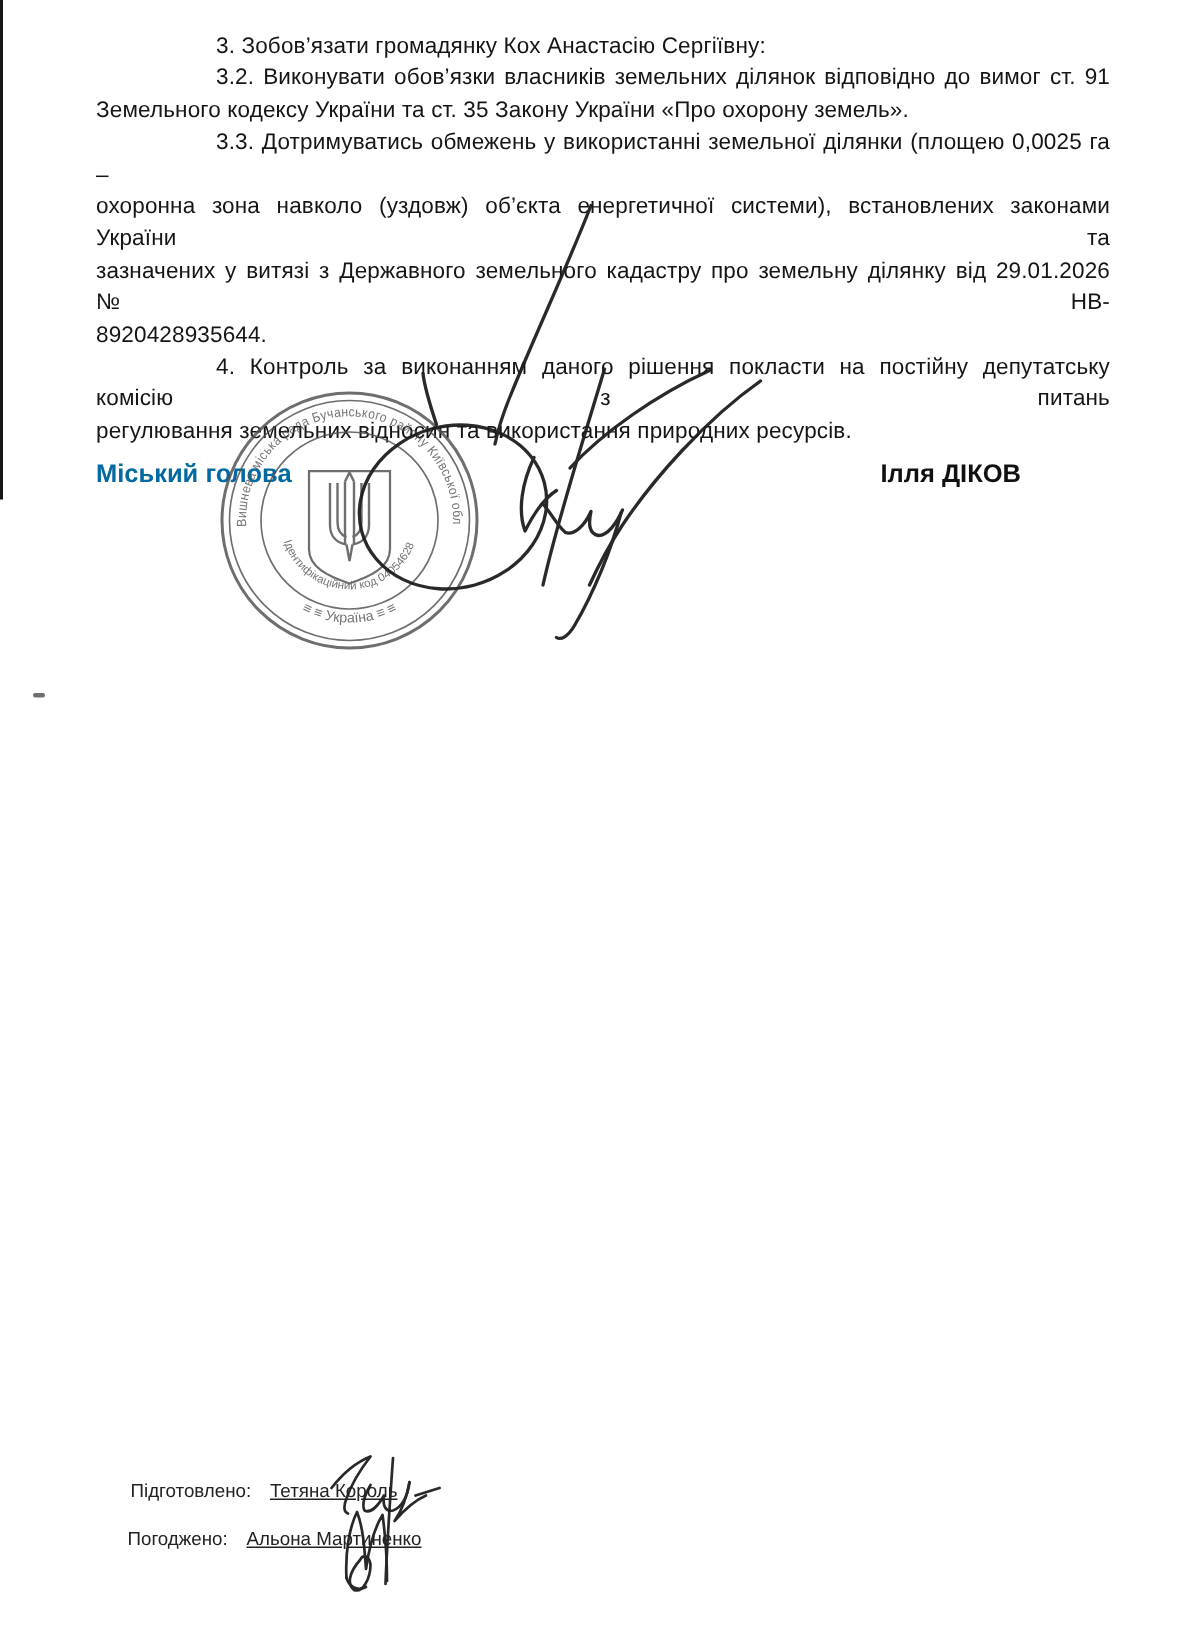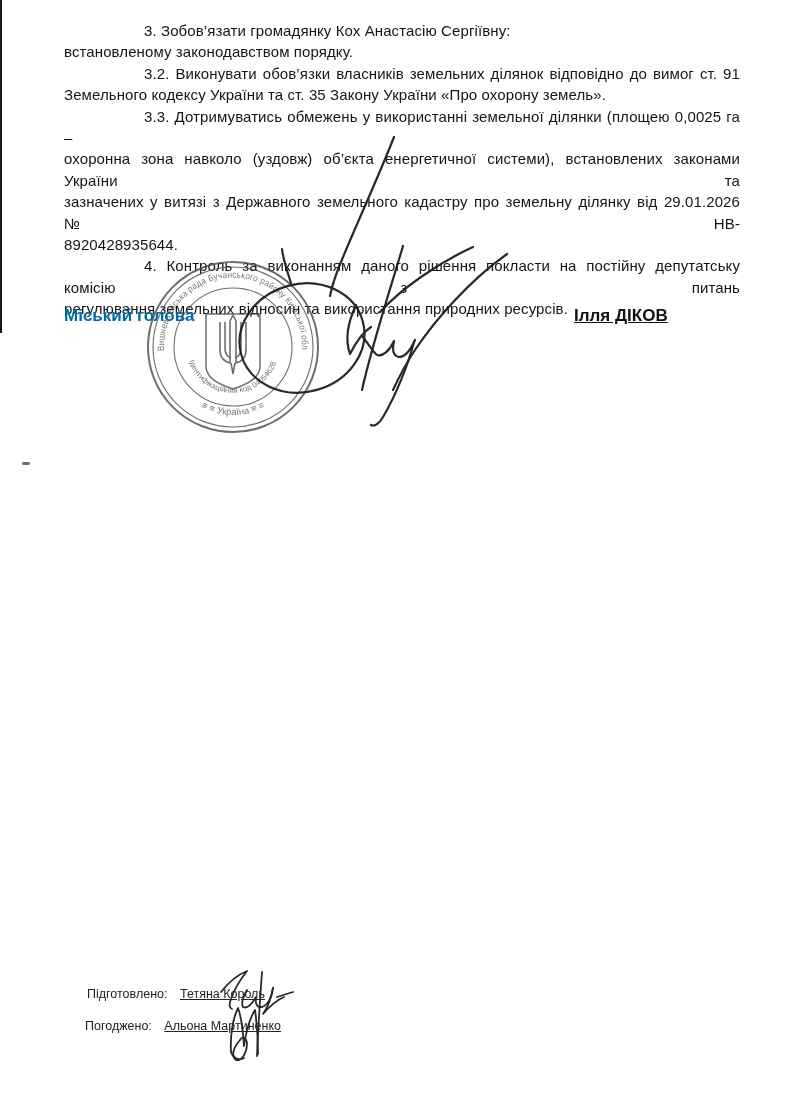--- a/index.html
+++ b/index.html
@@ -17,21 +17,21 @@
     position:absolute;left:64px;top:20px;width:676px;
     font-size:15px;line-height:21.4px;color:#151515;
     letter-spacing:.1px;
   }
   .line{text-align:justify;}
   .line.just{text-align-last:justify;}
   .line.first{text-indent:80px;}
 
   .sig-row{position:absolute;top:306px;left:64px;width:676px;height:22px;}
   .sig-title{position:absolute;left:0;top:0;font-size:17px;font-weight:700;color:#0369a1;}
-  .sig-name{position:absolute;left:510px;top:0;font-size:17px;font-weight:700;color:#111;text-decoration:underline;}
+  .sig-name{position:absolute;left:523px;top:0;font-size:17px;font-weight:700;color:#111;}
 
   .footer-row{position:absolute;left:87px;font-size:12.5px;color:#222;}
   .footer-row .lbl{display:inline-block;}
   .footer-row .nm{display:inline-block;margin-left:9px;text-decoration:underline;}
   #prepared-row{top:987px;left:87px;}
   #agreed-row{top:1019px;left:85px;}
 
   svg.overlay{position:absolute;left:0;top:0;pointer-events:none;}
   .stamp-ink{stroke:#4f4f4f;fill:none;}
   .stamp-text{fill:#565656;font-family:"Liberation Sans","DejaVu Sans",sans-serif;}
@@ -40,21 +40,20 @@
 </head>
 <body>
 
 <div class="page">
 
   <div class="edge-artifact"></div>
   <div class="speck"></div>
 
   <div class="doc-body" id="doc-body">
       <div class="line first">3. Зобов’язати громадянку Кох Анастасію Сергіївну:</div>
-      <div class="line">встановленому законодавством порядку.</div>
       <div class="line first just">3.2. Виконувати обов’язки власників земельних ділянок відповідно до вимог ст. 91</div>
       <div class="line">Земельного кодексу України та ст. 35 Закону України «Про охорону земель».</div>
       <div class="line first just">3.3. Дотримуватись обмежень у використанні земельної ділянки (площею 0,0025 га –</div>
       <div class="line just">охоронна зона навколо (уздовж) об’єкта енергетичної системи), встановлених законами України та</div>
       <div class="line just">зазначених у витязі з Державного земельного кадастру про земельну ділянку від 29.01.2026 №НВ-</div>
       <div class="line">8920428935644.</div>
       <div class="line first just">4. Контроль за виконанням даного рішення покласти на постійну депутатську комісію з питань</div>
       <div class="line">регулювання земельних відносин та використання природних ресурсів.</div>
     </div>
 

